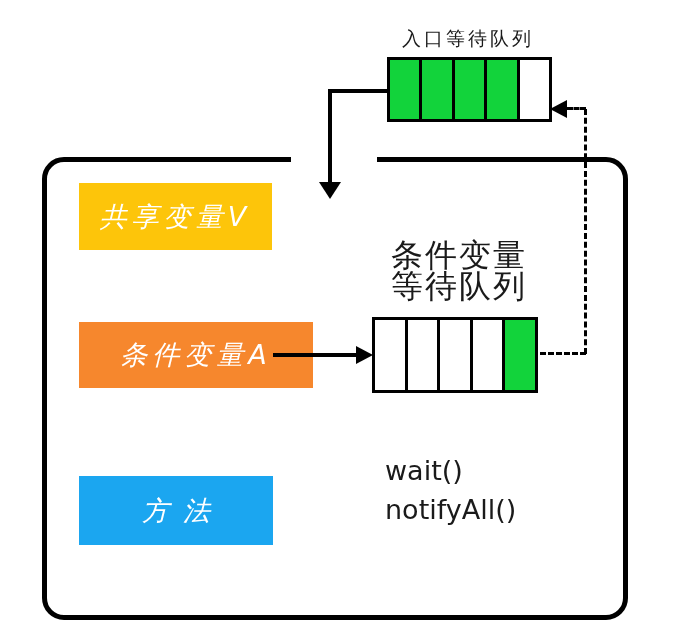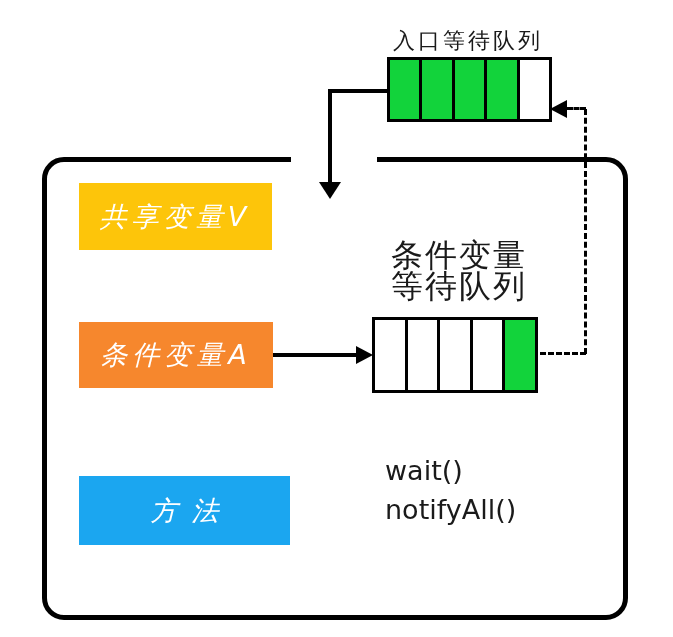--- a/index.html
+++ b/index.html
@@ -24,42 +24,42 @@
   }
   .top-border-gap {
     left:291px; top:153px; width:86px; height:14px;
     background:#fff; z-index:2;
   }
 
   
   .lbl { color:var(--text,#1a1a1a); white-space:nowrap; }
   .entrance-queue-title {
     left:372px; top:26px; width:192px;
-    font-size:22px; letter-spacing:3px; text-align:center; z-index:3;
+    font-size:19px; letter-spacing:3px; text-align:center; z-index:3;
   }
   .entrance-label {
     left:204px; top:101px; font-size:22px; letter-spacing:7px; z-index:3;
   }
   .condition-queue-title {
     left:381px; top:240px; width:156px;
     font-size:32px; line-height:31px; letter-spacing:2px;
     text-align:center; z-index:3;
   }
 
   
   .box {
     display:flex; align-items:center; justify-content:center;
     color:var(--text-on-color,#fff);
     font-size:27px; letter-spacing:5px;
     z-index:3;
     font-style:italic;
   }
   .box-shared    { left:79px; top:183px; width:193px; height:67px; background:var(--shared-var-bg,#FDC50A); }
-  .box-condition { left:79px; top:322px; width:194px; height:66px; background:var(--condition-var-bg,#F6872D); }
-  .box-methods   { left:79px; top:476px; width:211px; height:69px; background:var(--methods-bg,#1BA6F0); letter-spacing:14px; padding-left:14px; }
+  .box-condition { left:79px; top:322px; width:234px; height:66px; background:var(--condition-var-bg,#F6872D); }
+  .box-methods   { left:79px; top:476px; width:194px; height:69px; background:var(--methods-bg,#1BA6F0); letter-spacing:14px; padding-left:14px; }
 
   
   .queue {
     display:flex;
     border:3px solid var(--line,#000);
     background:#fff; z-index:3;
   }
   .queue-entrance  { left:387px; top:57px;  width:165px; height:65px; }
   .queue-condition { left:372px; top:317px; width:166px; height:76px; }
   .cell { flex:1; border-right:3px solid var(--line,#000); }

